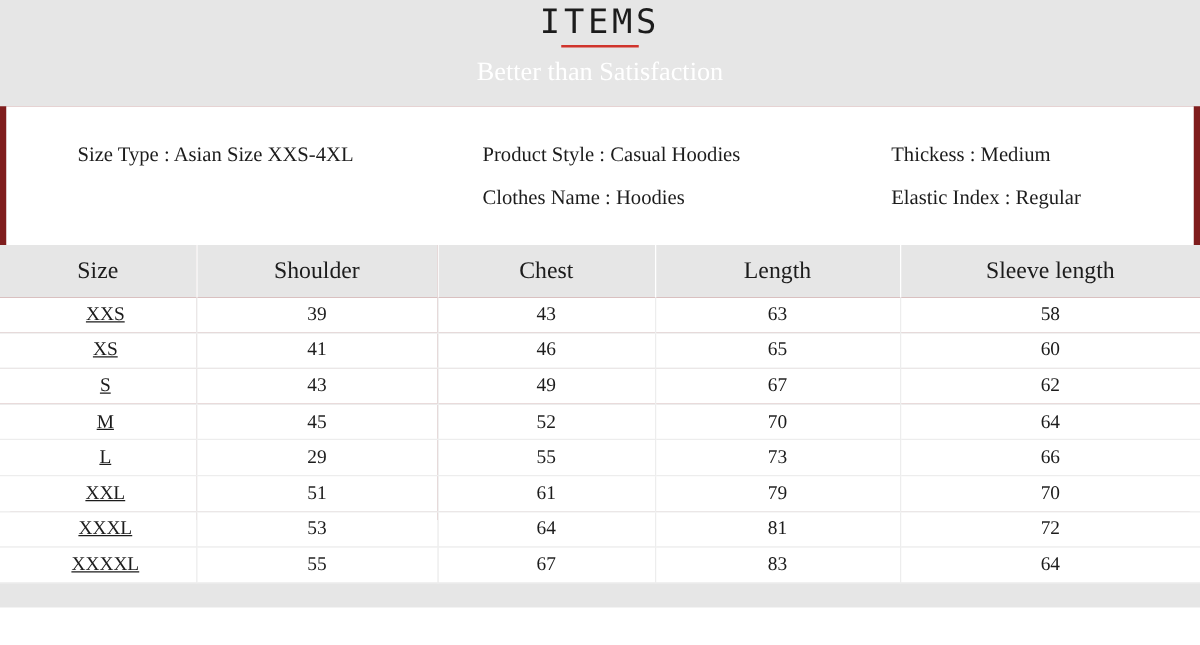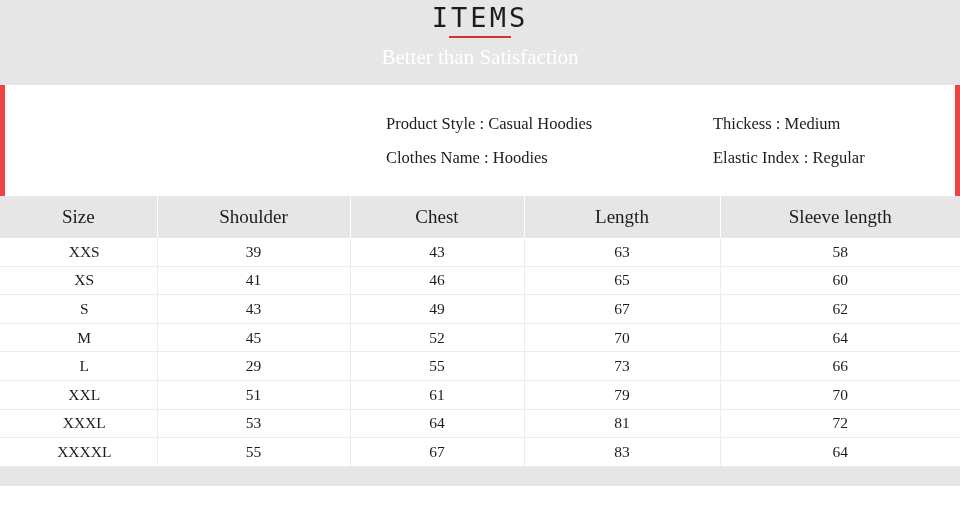--- a/index.html
+++ b/index.html
@@ -10,21 +10,21 @@
     width: 960px;
     height: 516px;
     background: #e6e6e6;
     font-family: "Liberation Serif", "DejaVu Serif", serif;
     overflow: hidden;
   }
   .page {
     position: relative;
     width: 960px;
     height: 416px;
-    background: #ef4444;
+    background: #7f1d1d;
     border-radius: 25px;
   }
 
   
   .banner {
     position: absolute;
     left: 0; top: 0;
     width: 960px;
     height: 85px;
     background: #e6e6e6;
@@ -120,20 +120,21 @@
     color: #1c1c1c;
     text-align: center;
     border-right: 1px solid #ededed;
     border-bottom: 1px solid #ededed;
   }
   .size-table tbody td:last-child { border-right: none; }
   .size-table tbody tr td.size-cell {
     text-align: center;
     padding-left: 12px;
     box-sizing: border-box;
+    text-decoration: underline;
   }
 
   .table-filler {
     position: absolute;
     left: 0;
     top: 486px;
     width: 960px;
     height: 30px;
     background: #ffffff;
   }
@@ -152,20 +153,21 @@
   <div class="banner">
     <h1 class="banner-title">ITEMS</h1>
     <div class="title-rule"></div>
     <p class="banner-subtitle">Better than Satisfaction</p>
   </div>
 
   <div class="info-panel">
     <div class="info-grid">
 
       <div class="info-col c1">
+        <div class="info-line">Size Type : Asian Size XXS-4XL</div>
       </div>
 
       <div class="info-col c2">
         <div class="info-line">Product Style : Casual Hoodies</div>
         <div class="info-line">Clothes Name : Hoodies</div>
       </div>
 
       <div class="info-col c3">
         <div class="info-line">Thickess : Medium</div>
         <div class="info-line">Elastic Index : Regular</div>

